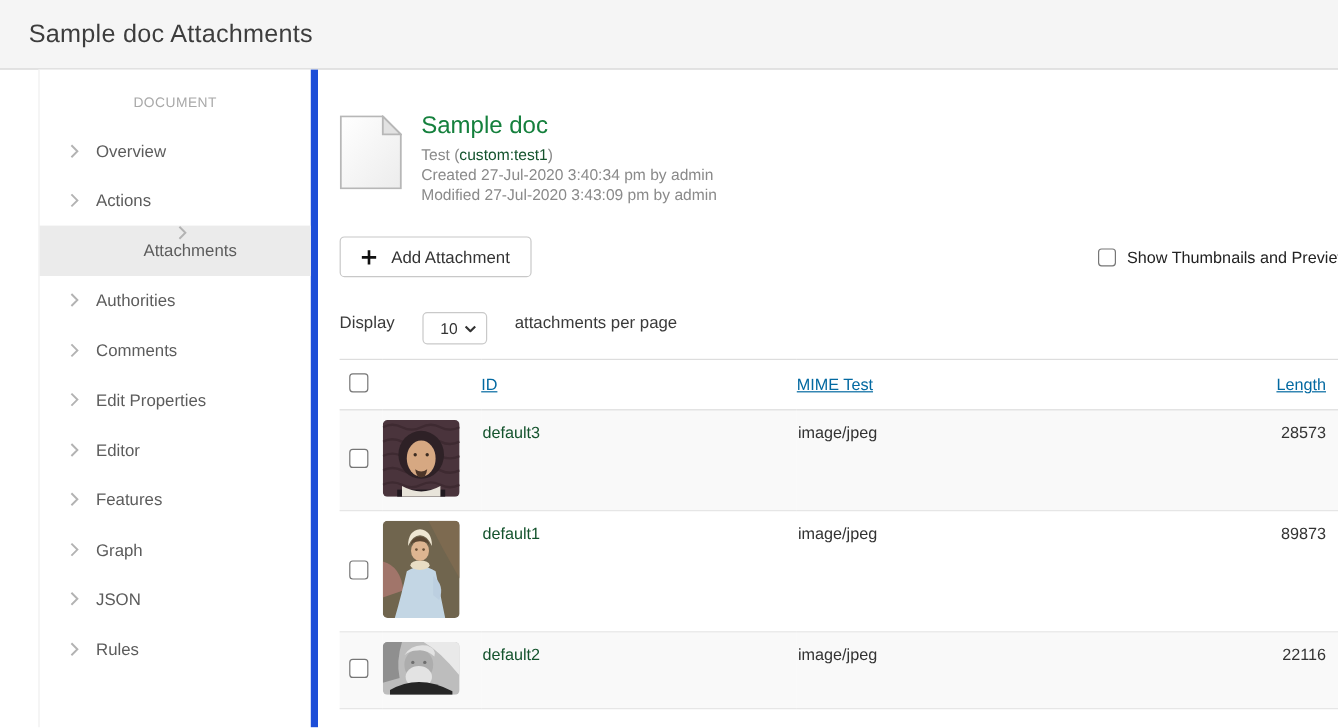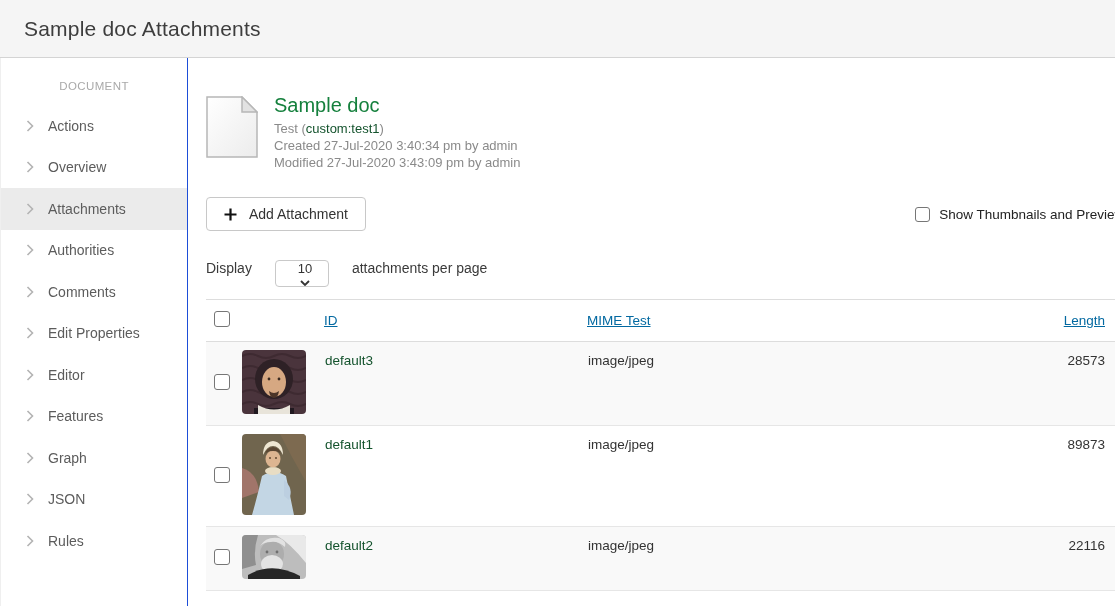--- a/index.html
+++ b/index.html
@@ -15,33 +15,34 @@
     height: 58px; background: #f5f5f5; border-bottom: 1px solid #d4d4d4;
     display: flex; align-items: center; padding: 0 24px;
   }
   .page-title { font-size: 21px; font-weight: 400; color: #3d3d3d; letter-spacing: .2px; }
 
   
   .layout { display: flex; height: 548px; }
 
   
   .sidebar {
-    width: 188px; flex-shrink: 0; background: #fff;
-    border-right: 1px solid #1d4ed8; border-left: 1px solid #efefef;
+    width: 233px; flex-shrink: 0; background: #fff;
+    border-right: 6px solid #1d4ed8; border-left: 1px solid #efefef;
     padding-top: 22px;
+    margin-left: 32px;
   }
   .section-label {
     text-align: center; font-size: 11.5px; color: #a9a9a9;
     letter-spacing: .4px; margin-bottom: 13px;
   }
   .side-item {
     height: 41.5px; display: flex; align-items: center;
     padding-left: 25px; font-size: 14px; color: #5c5c5c; cursor: pointer;
   }
-  .side-item.active { background: #ebebeb; }
+  .side-item.active { background: #ebebeb; flex-direction: column; }
   .side-item .chev { display: inline-flex; margin-right: 14px; }
 
   
   .main { flex: 1; min-width: 0; padding: 36px 0 0 18px; overflow: hidden; }
 
   .doc-header { display: flex; }
   .doc-icon { width: 52px; height: 62px; margin-top: 2px; flex-shrink: 0; }
   .doc-meta { margin-left: 16px; }
   .doc-title { font-size: 20px; font-weight: 400; color: #15803d; margin: 0 0 3px; }
   .doc-line { font-size: 13px; color: #8a8a8a; line-height: 1.32; }
@@ -68,21 +69,21 @@
   .checkbox.small { width: 15px; height: 15px; }
 
   .display-bar {
     margin-top: 29px; display: flex; align-items: flex-start; gap: 23px;
     font-size: 14px; color: #3a3a3a;
   }
   .page-size-select {
     width: 54px; height: 27px; border: 1px solid #c9c9c9; border-radius: 4px;
     background: #fff; display: inline-flex; align-items: center;
     justify-content: space-between; padding: 0 8px 0 14px;
-    font-size: 13px; color: #333; cursor: pointer; flex-direction: column;
+    font-size: 13px; color: #333; cursor: pointer;
   }
 
   
   .att-table { width: 100%; border-collapse: collapse; margin-top: 12px; }
   .att-table thead tr { border-top: 1px solid #ddd; border-bottom: 1px solid #ddd; background: #fff; }
   .att-table th {
     text-align: left; font-weight: 400; font-size: 13.5px; color: #0369a1;
     padding: 11px 0; white-space: nowrap; text-decoration: underline;
   }
   .att-table th.len, .att-table td.len-cell { text-align: right; padding-right: 10px; }
@@ -112,29 +113,29 @@
 
   <nav class="sidebar">
     <div class="section-label">DOCUMENT</div>
 
   <div class="side-item">
     <span class="chev">
       <svg width="8" height="12" viewBox="0 0 8 12">
             <path d="M1.5 1 L6.5 6 L1.5 11" fill="none" stroke="#b3b3b3" stroke-width="1.6"></path>
           </svg>
     </span>
+    <span class="side-label">Overview</span>
+  </div>
+      <div class="side-item">
+    <span class="chev">
+      <svg width="8" height="12" viewBox="0 0 8 12">
+            <path d="M1.5 1 L6.5 6 L1.5 11" fill="none" stroke="#b3b3b3" stroke-width="1.6"></path>
+          </svg>
+    </span>
     <span class="side-label">Actions</span>
-  </div>
-      <div class="side-item">
-    <span class="chev">
-      <svg width="8" height="12" viewBox="0 0 8 12">
-            <path d="M1.5 1 L6.5 6 L1.5 11" fill="none" stroke="#b3b3b3" stroke-width="1.6"></path>
-          </svg>
-    </span>
-    <span class="side-label">Overview</span>
   </div>
       <div class="side-item active">
     <span class="chev">
       <svg width="8" height="12" viewBox="0 0 8 12">
             <path d="M1.5 1 L6.5 6 L1.5 11" fill="none" stroke="#b3b3b3" stroke-width="1.6"></path>
           </svg>
     </span>
     <span class="side-label">Attachments</span>
   </div>
       <div class="side-item">

